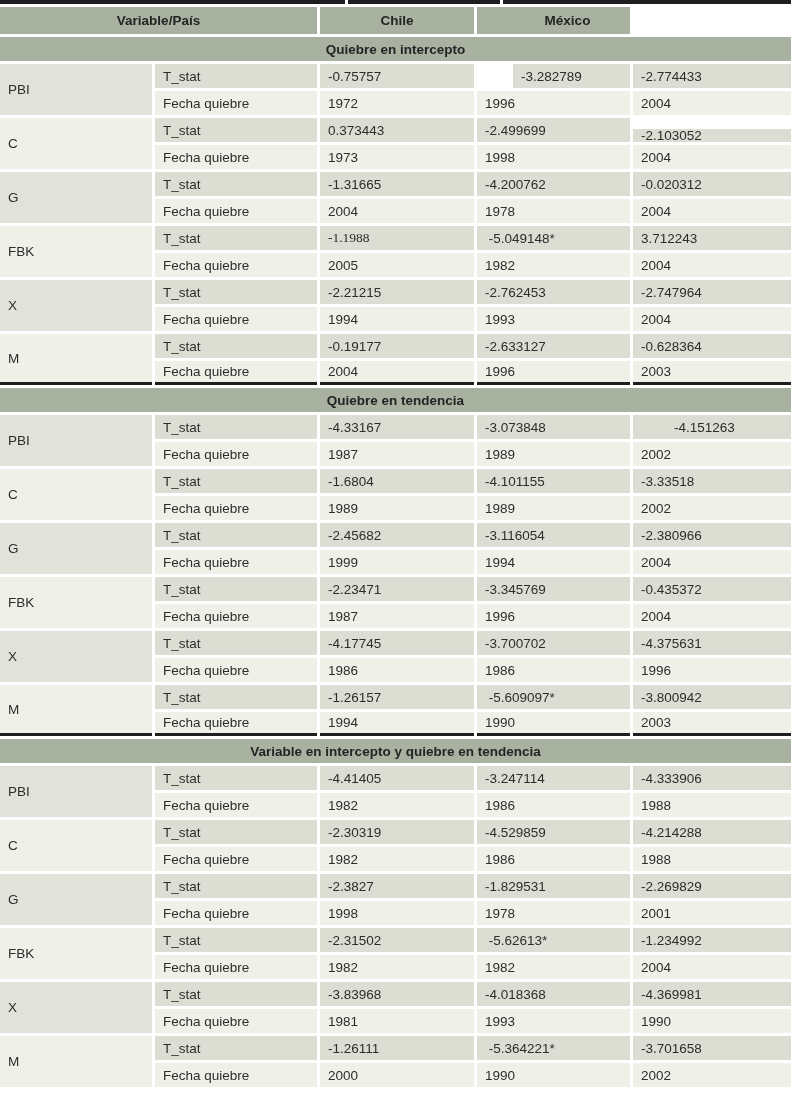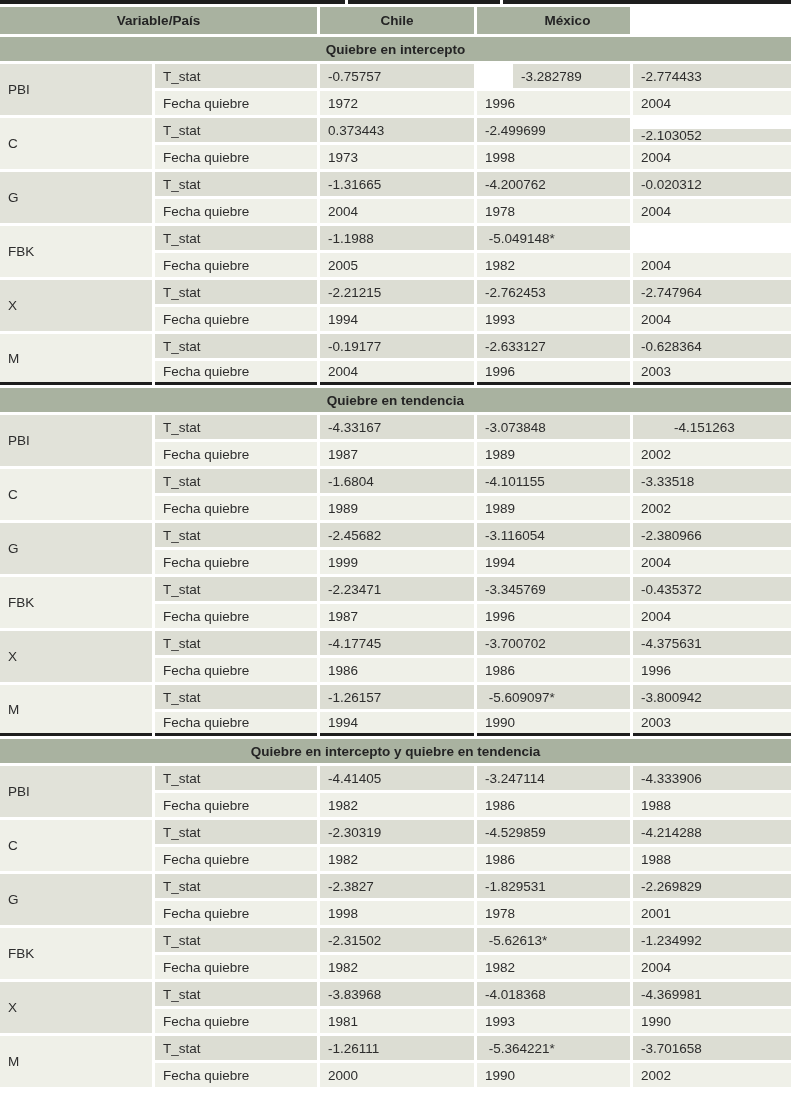--- a/index.html
+++ b/index.html
@@ -86,22 +86,23 @@
       <div class="c dark" style="grid-area: 7 / 2;">T_stat</div>
       <div class="c dark" style="grid-area: 7 / 3;">-1.31665</div>
       <div class="c dark" style="grid-area: 7 / 4;">-4.200762</div>
       <div class="c dark" style="grid-area: 7 / 5;">-0.020312</div>
       <div class="c light" style="grid-area: 8 / 2;">Fecha quiebre</div>
       <div class="c light" style="grid-area: 8 / 3;">2004</div>
       <div class="c light" style="grid-area: 8 / 4;">1978</div>
       <div class="c light" style="grid-area: 8 / 5;">2004</div>
       <div class="c light" style="grid-area: 9 / 1 / 11;">FBK</div>
       <div class="c dark" style="grid-area: 9 / 2;">T_stat</div>
-      <div class="c dark" style="grid-area: 9 / 3;">-1.1988</div>
+      <div class="c dark" style="grid-area: 9 / 3; font-family: Liberation Serif, serif;">-1.1988</div>
       <div class="c dark" style="grid-area: 9 / 4;"> -5.049148*</div>
+      <div class="c dark" style="grid-area: 9 / 5;">3.712243</div>
       <div class="c light" style="grid-area: 10 / 2;">Fecha quiebre</div>
       <div class="c light" style="grid-area: 10 / 3;">2005</div>
       <div class="c light" style="grid-area: 10 / 4;">1982</div>
       <div class="c light" style="grid-area: 10 / 5;">2004</div>
       <div class="c vdark" style="grid-area: 11 / 1 / 13;">X</div>
       <div class="c dark" style="grid-area: 11 / 2;">T_stat</div>
       <div class="c dark" style="grid-area: 11 / 3;">-2.21215</div>
       <div class="c dark" style="grid-area: 11 / 4;">-2.762453</div>
       <div class="c dark" style="grid-area: 11 / 5;">-2.747964</div>
       <div class="c light" style="grid-area: 12 / 2;">Fecha quiebre</div>
@@ -165,21 +166,21 @@
       <div class="c light" style="grid-area: 25 / 5;">1996</div>
       <div class="c light rule" style="grid-area: 26 / 1 / 28;">M</div>
       <div class="c dark" style="grid-area: 26 / 2;">T_stat</div>
       <div class="c dark" style="grid-area: 26 / 3;">-1.26157</div>
       <div class="c dark" style="grid-area: 26 / 4;"> -5.609097*</div>
       <div class="c dark" style="grid-area: 26 / 5;">-3.800942</div>
       <div class="c light rule" style="grid-area: 27 / 2;">Fecha quiebre</div>
       <div class="c light rule" style="grid-area: 27 / 3;">1994</div>
       <div class="c light rule" style="grid-area: 27 / 4;">1990</div>
       <div class="c light rule" style="grid-area: 27 / 5;">2003</div>
-      <div class="c sect" style="grid-area: 28 / 1 / auto / -1;">Quiebre en intercepto y quiebre en tendencia</div>
+      <div class="c sect" style="grid-area: 28 / 1 / auto / -1;">Variable en intercepto y quiebre en tendencia</div>
       <div class="c vdark" style="grid-area: 29 / 1 / 31;">PBI</div>
       <div class="c dark" style="grid-area: 29 / 2;">T_stat</div>
       <div class="c dark" style="grid-area: 29 / 3;">-4.41405</div>
       <div class="c dark" style="grid-area: 29 / 4;">-3.247114</div>
       <div class="c dark" style="grid-area: 29 / 5;">-4.333906</div>
       <div class="c light" style="grid-area: 30 / 2;">Fecha quiebre</div>
       <div class="c light" style="grid-area: 30 / 3;">1982</div>
       <div class="c light" style="grid-area: 30 / 4;">1986</div>
       <div class="c light" style="grid-area: 30 / 5;">1988</div>
       <div class="c light" style="grid-area: 31 / 1 / 33;">C</div>

